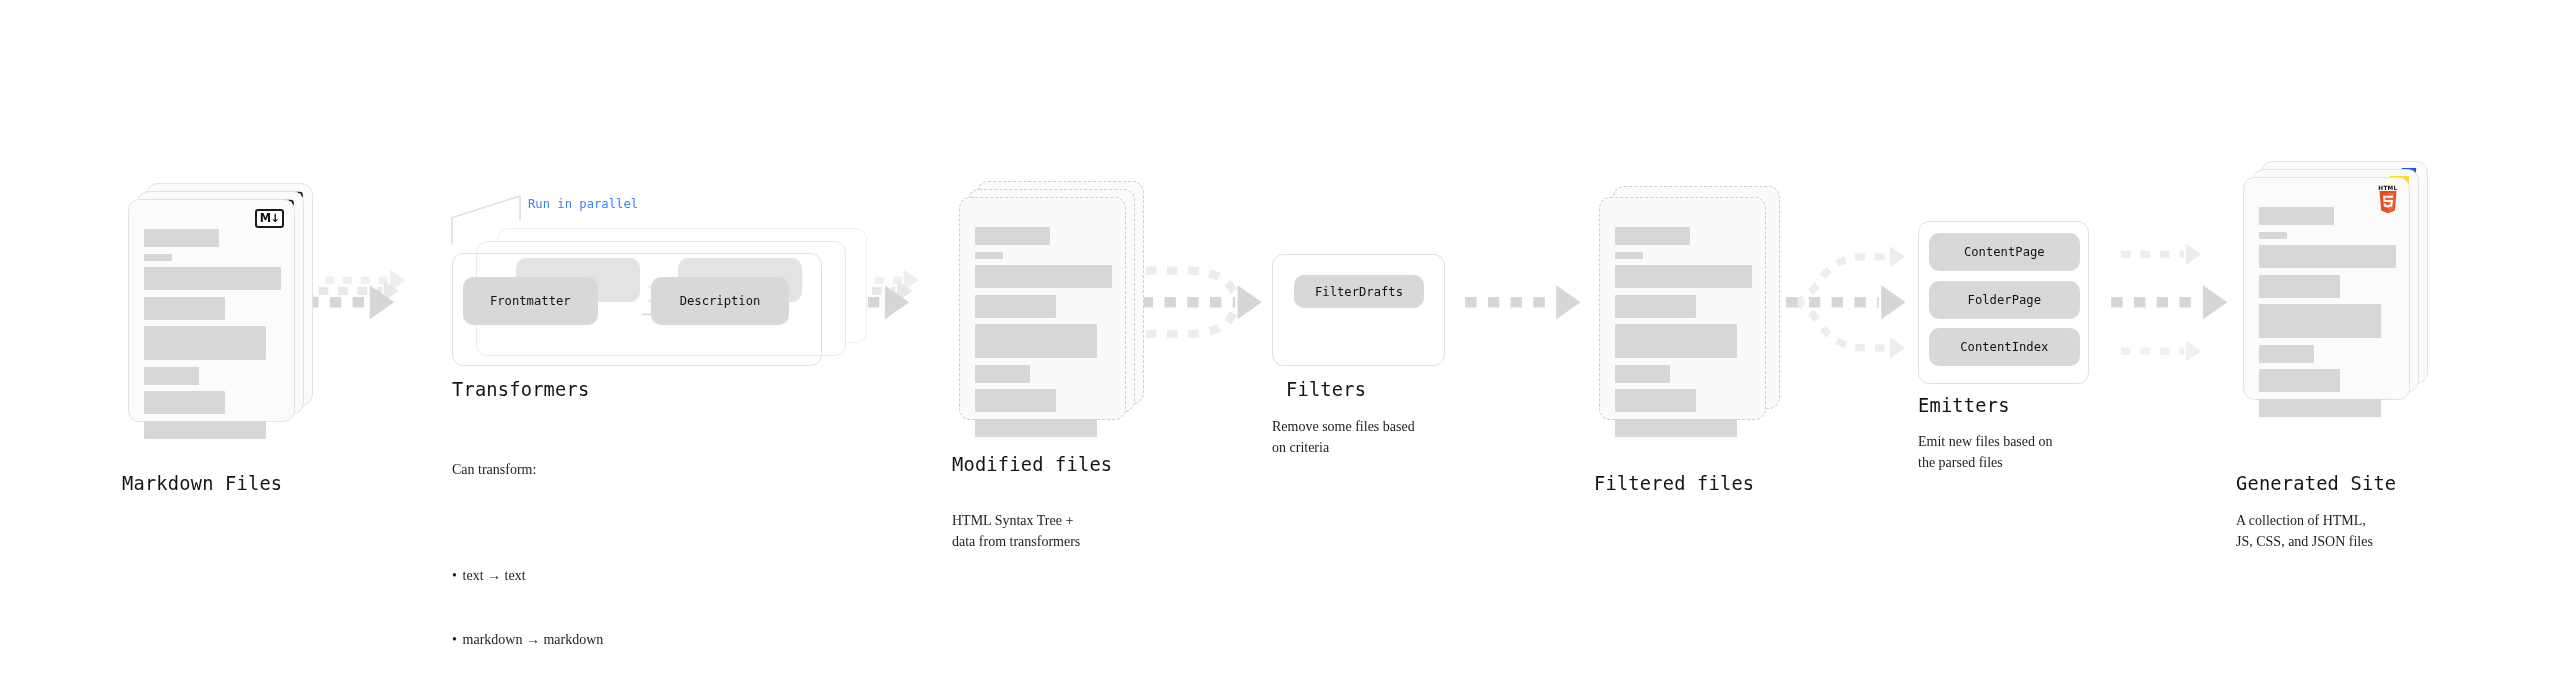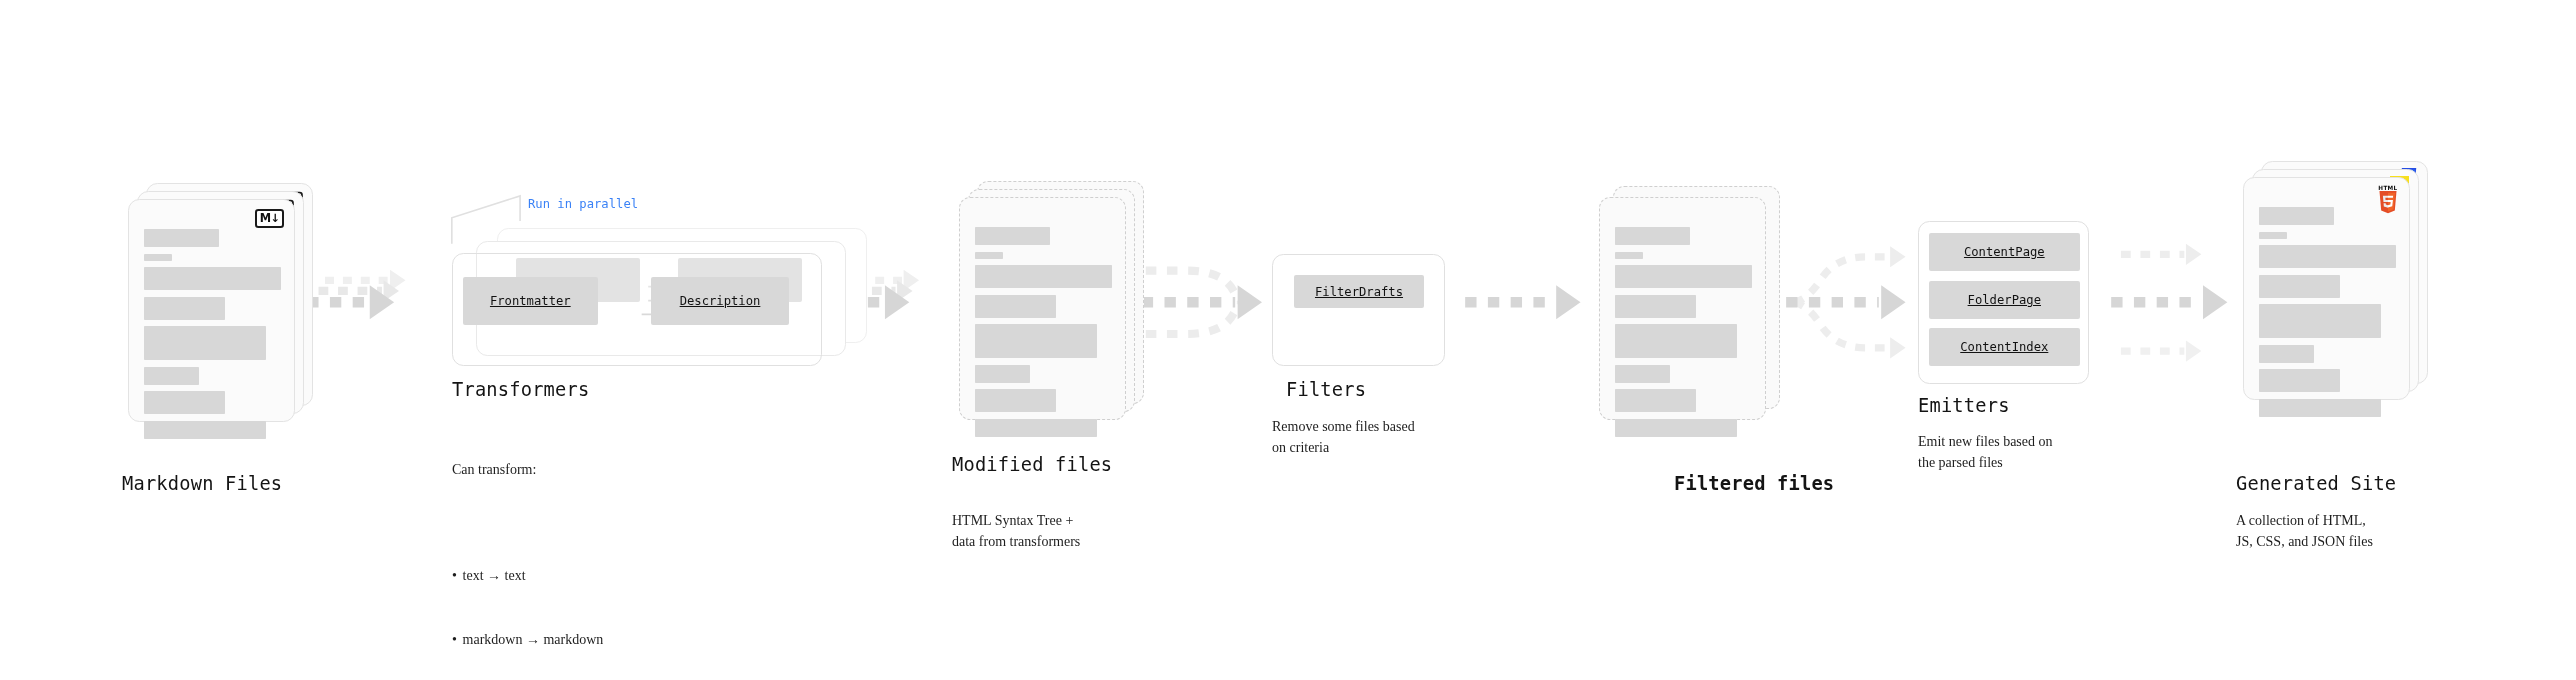--- a/index.html
+++ b/index.html
@@ -49,24 +49,24 @@
   .caption {
     position: absolute;
     font-family: Liberation Serif, serif;
     font-size: 14px; line-height: 1.52; color: #1d1d1d; white-space: pre;
   }
   .caption ul { list-style: none; }
   .caption li::before { content: "\2022"; margin-right: 5.7px; }
 
   
   .chip {
-    background: #d8d8d8; border-radius: 2px;
+    background: #d8d8d8; border-radius: 10px;
     display: flex; align-items: center; justify-content: center;
     font-family: "DejaVu Sans Mono", "Liberation Mono", monospace;
-    font-size: 12.2px; color: #121212; white-space: nowrap; text-decoration: underline;
+    font-size: 12.2px; color: #121212; white-space: nowrap;
   }
   .panel {
     position: absolute;
     border: 1.3px solid #e0e0e0; border-radius: 11.4px;
     background: #ffffff;
   }
   .panel.ghost2 { border-color: #efefef; }
   .panel.ghost1 { border-color: #e9e9e9; }
 
   .chip.ghost2 { background: #ebebeb; color: transparent; }
@@ -243,21 +243,21 @@
           <div class="bar" style="width: 28px; height: 7.3px;"></div>
           <div class="bar" style="width: 137px; height: 23px;"></div>
           <div class="bar" style="width: 81px; height: 23px;"></div>
           <div class="bar" style="width: 122px; height: 34px;"></div>
           <div class="bar" style="width: 55px; height: 18px;"></div>
           <div class="bar" style="width: 81px; height: 23px;"></div>
           <div class="bar" style="width: 122px; height: 18px;"></div>
         </div>
     </div>
   </div>
-  <div class="title" style="left:1674px; top:473px;font-weight:bold;">Filtered files</div>
+  <div class="title" style="left:1594px; top:473px;">Filtered files</div>
 
   <div class="panel" style="left:1918px; top:221px; width:171px; height:163px;">
     <div class="chip" style="position:absolute; left:9.8px; top:11.4px; width:151px; height:38px;">ContentPage</div>
     <div class="chip" style="position:absolute; left:9.8px; top:59px; width:151px; height:38px;">FolderPage</div>
     <div class="chip" style="position:absolute; left:9.8px; top:106px; width:151px; height:38px;">ContentIndex</div>
   </div>
   <div class="title" style="left:1918px; top:395px;">Emitters</div>
   <div class="caption" style="left:1918px; top:431px;">Emit new files based on
 the parsed files</div>
 

